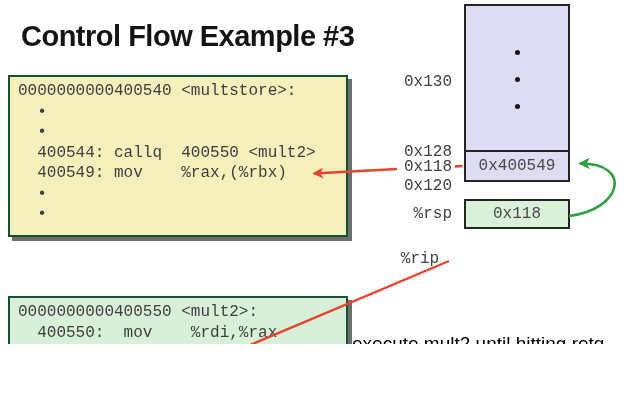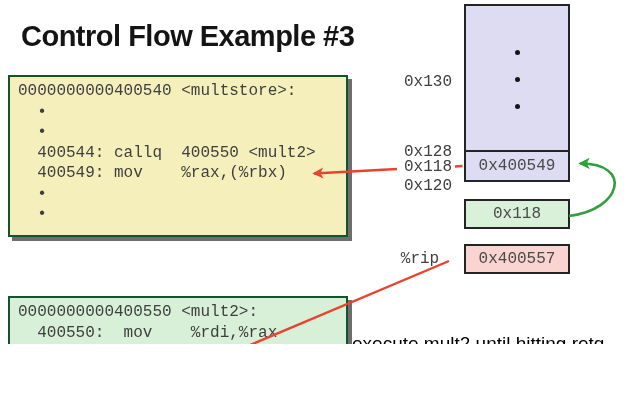--- a/index.html
+++ b/index.html
@@ -88,24 +88,24 @@
       <div class="dot"></div>
     </div>
   </div>
   <div class="stack-cell">0x400549</div>
 
   <div class="addr-label" style="top:73px;">0x130</div>
   <div class="addr-label" style="top:102px;margin-top:41px;">0x128</div>
   <div class="addr-label" style="top:129px;margin-top:48px;">0x120</div>
   <div class="addr-label" style="top:158px;">0x118</div>
 
+  <div class="reg-label" style="top:205px;">%rsp</div>
   <div class="reg-box rsp-box">0x118</div>
 
   <div class="reg-label" style="top:250px;text-align:center;">%rip</div>
-  <div class="reg-box rip-box">0x400557</div>
 
   <div class="caption">execute mult2 until hitting retq</div>
 
   <svg class="arrows" width="643" height="407" viewBox="0 0 643 407">
     <defs>
       <marker id="arrowRed" viewBox="0 0 10 10" refX="8.5" refY="5" markerWidth="4.6" markerHeight="4.6" orient="auto">
         <path d="M0,0 L10,5 L0,10 L2.6,5 Z" fill="#e8432f"></path>
       </marker>
       <marker id="arrowGreen" viewBox="0 0 10 10" refX="8.5" refY="5" markerWidth="4.4" markerHeight="4.4" orient="auto">
         <path d="M0,0 L10,5 L0,10 L2.6,5 Z" fill="#2ea03c"></path>

